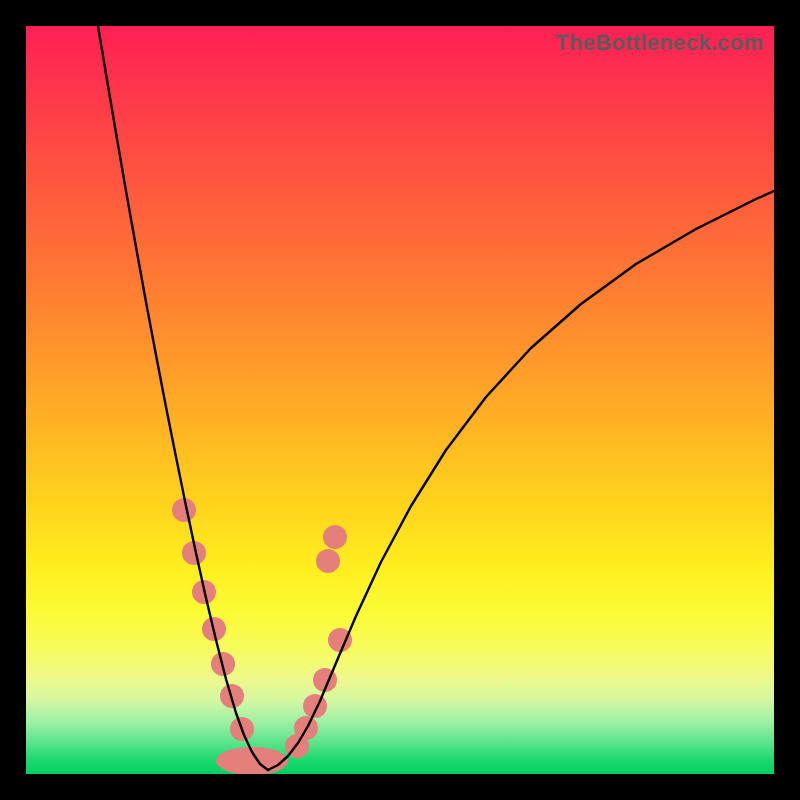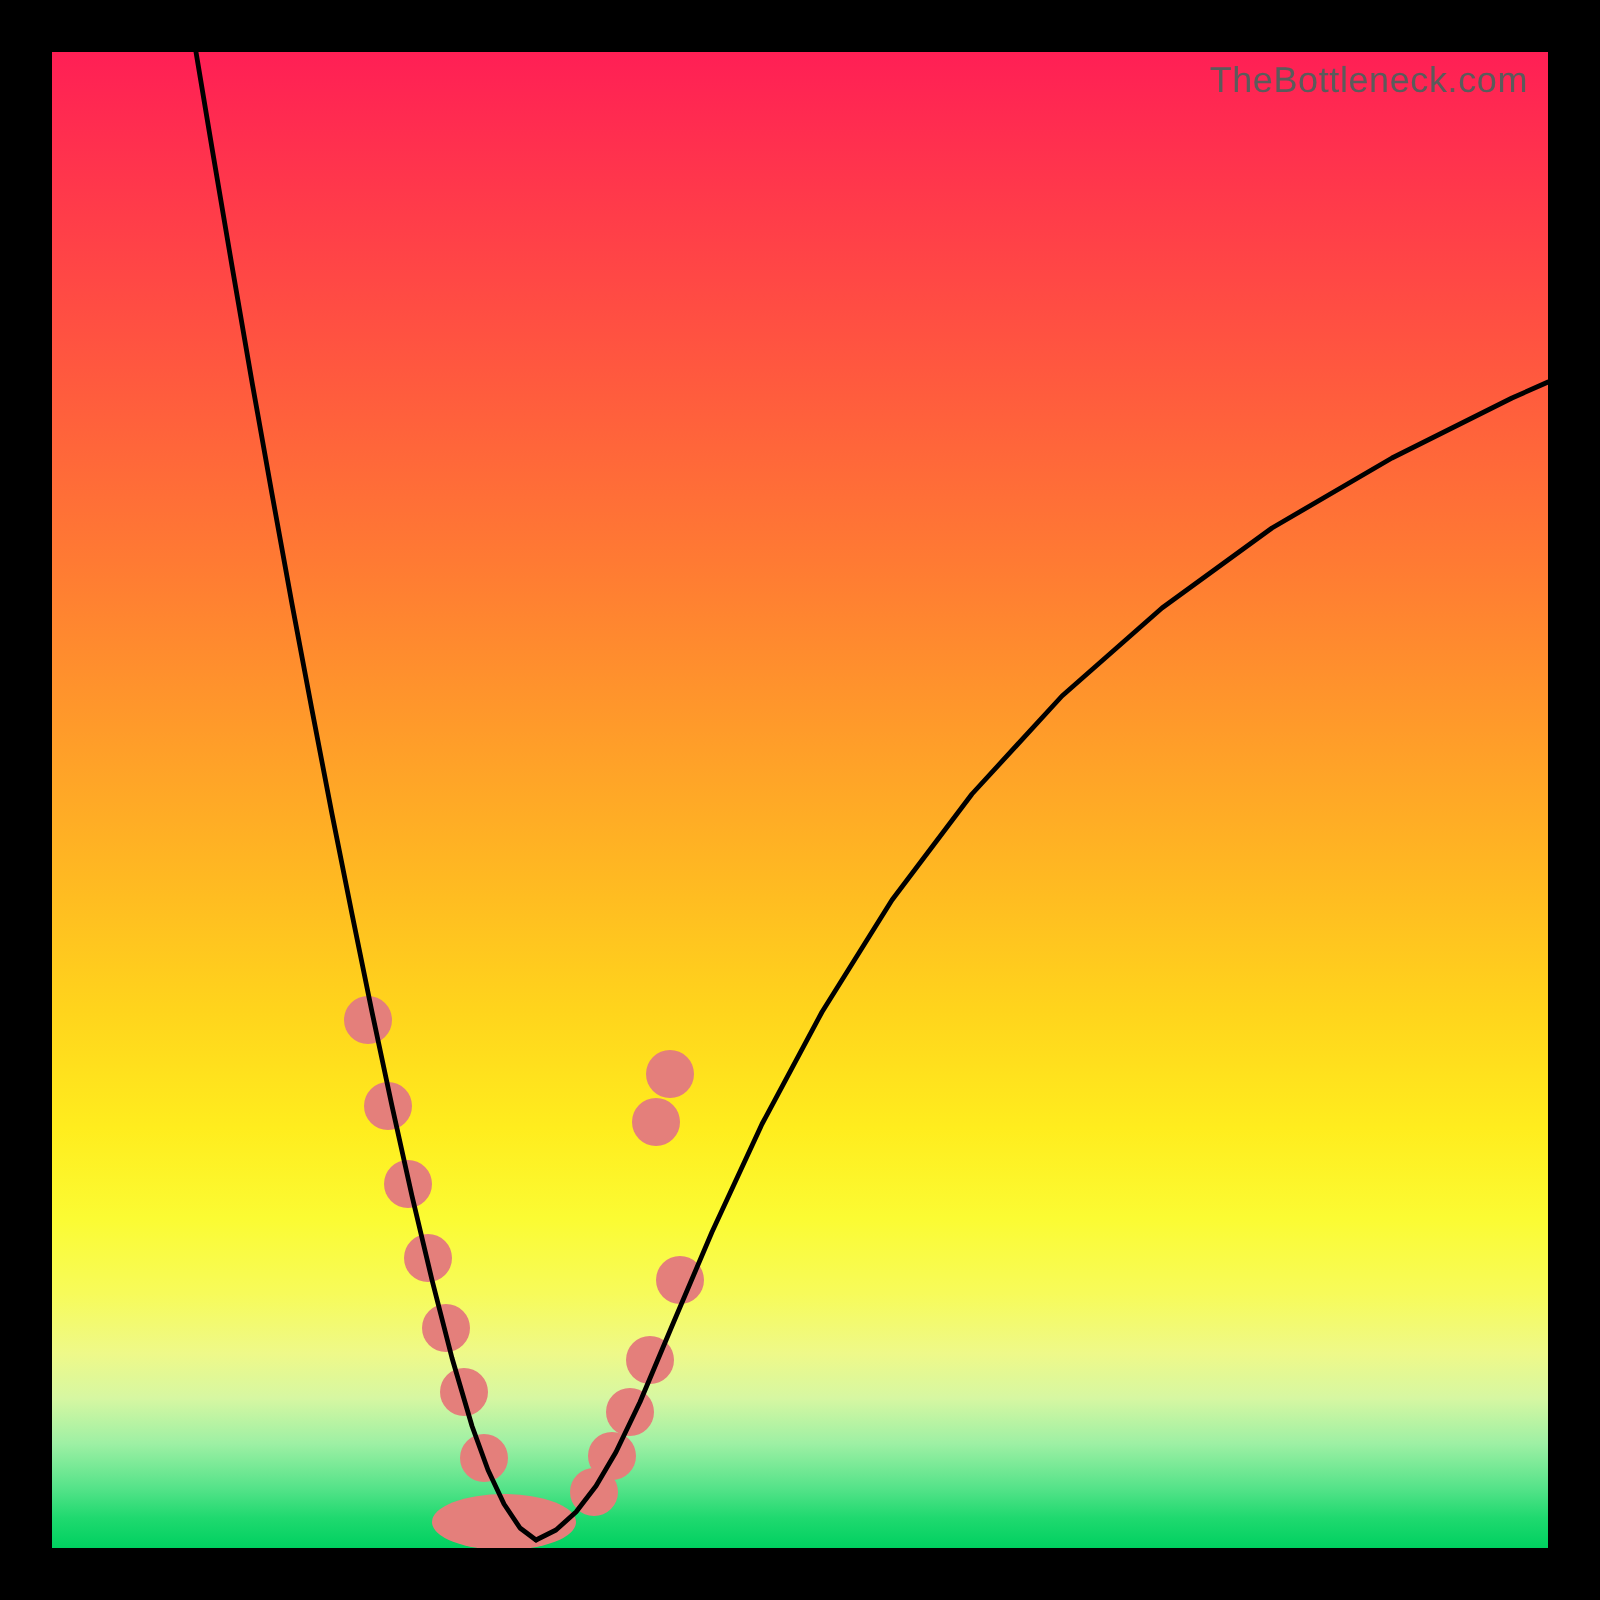--- a/index.html
+++ b/index.html
@@ -41,22 +41,22 @@
       #55e389 96%,
       #1fd96f 98%,
       #00d060 100%
     );
   }
   .watermark {
     position: absolute;
     top: 4px;
     right: 10px;
     color: #5b5b5b;
-    font-size: 18px;
-    font-weight: 400;
+    font-size: 22px;
+    font-weight: 700;
     letter-spacing: 0.3px;
     user-select: none;
   }
   svg.curves {
     position: absolute;
     left: 0;
     top: 0;
     width: 748px;
     height: 748px;
   }

